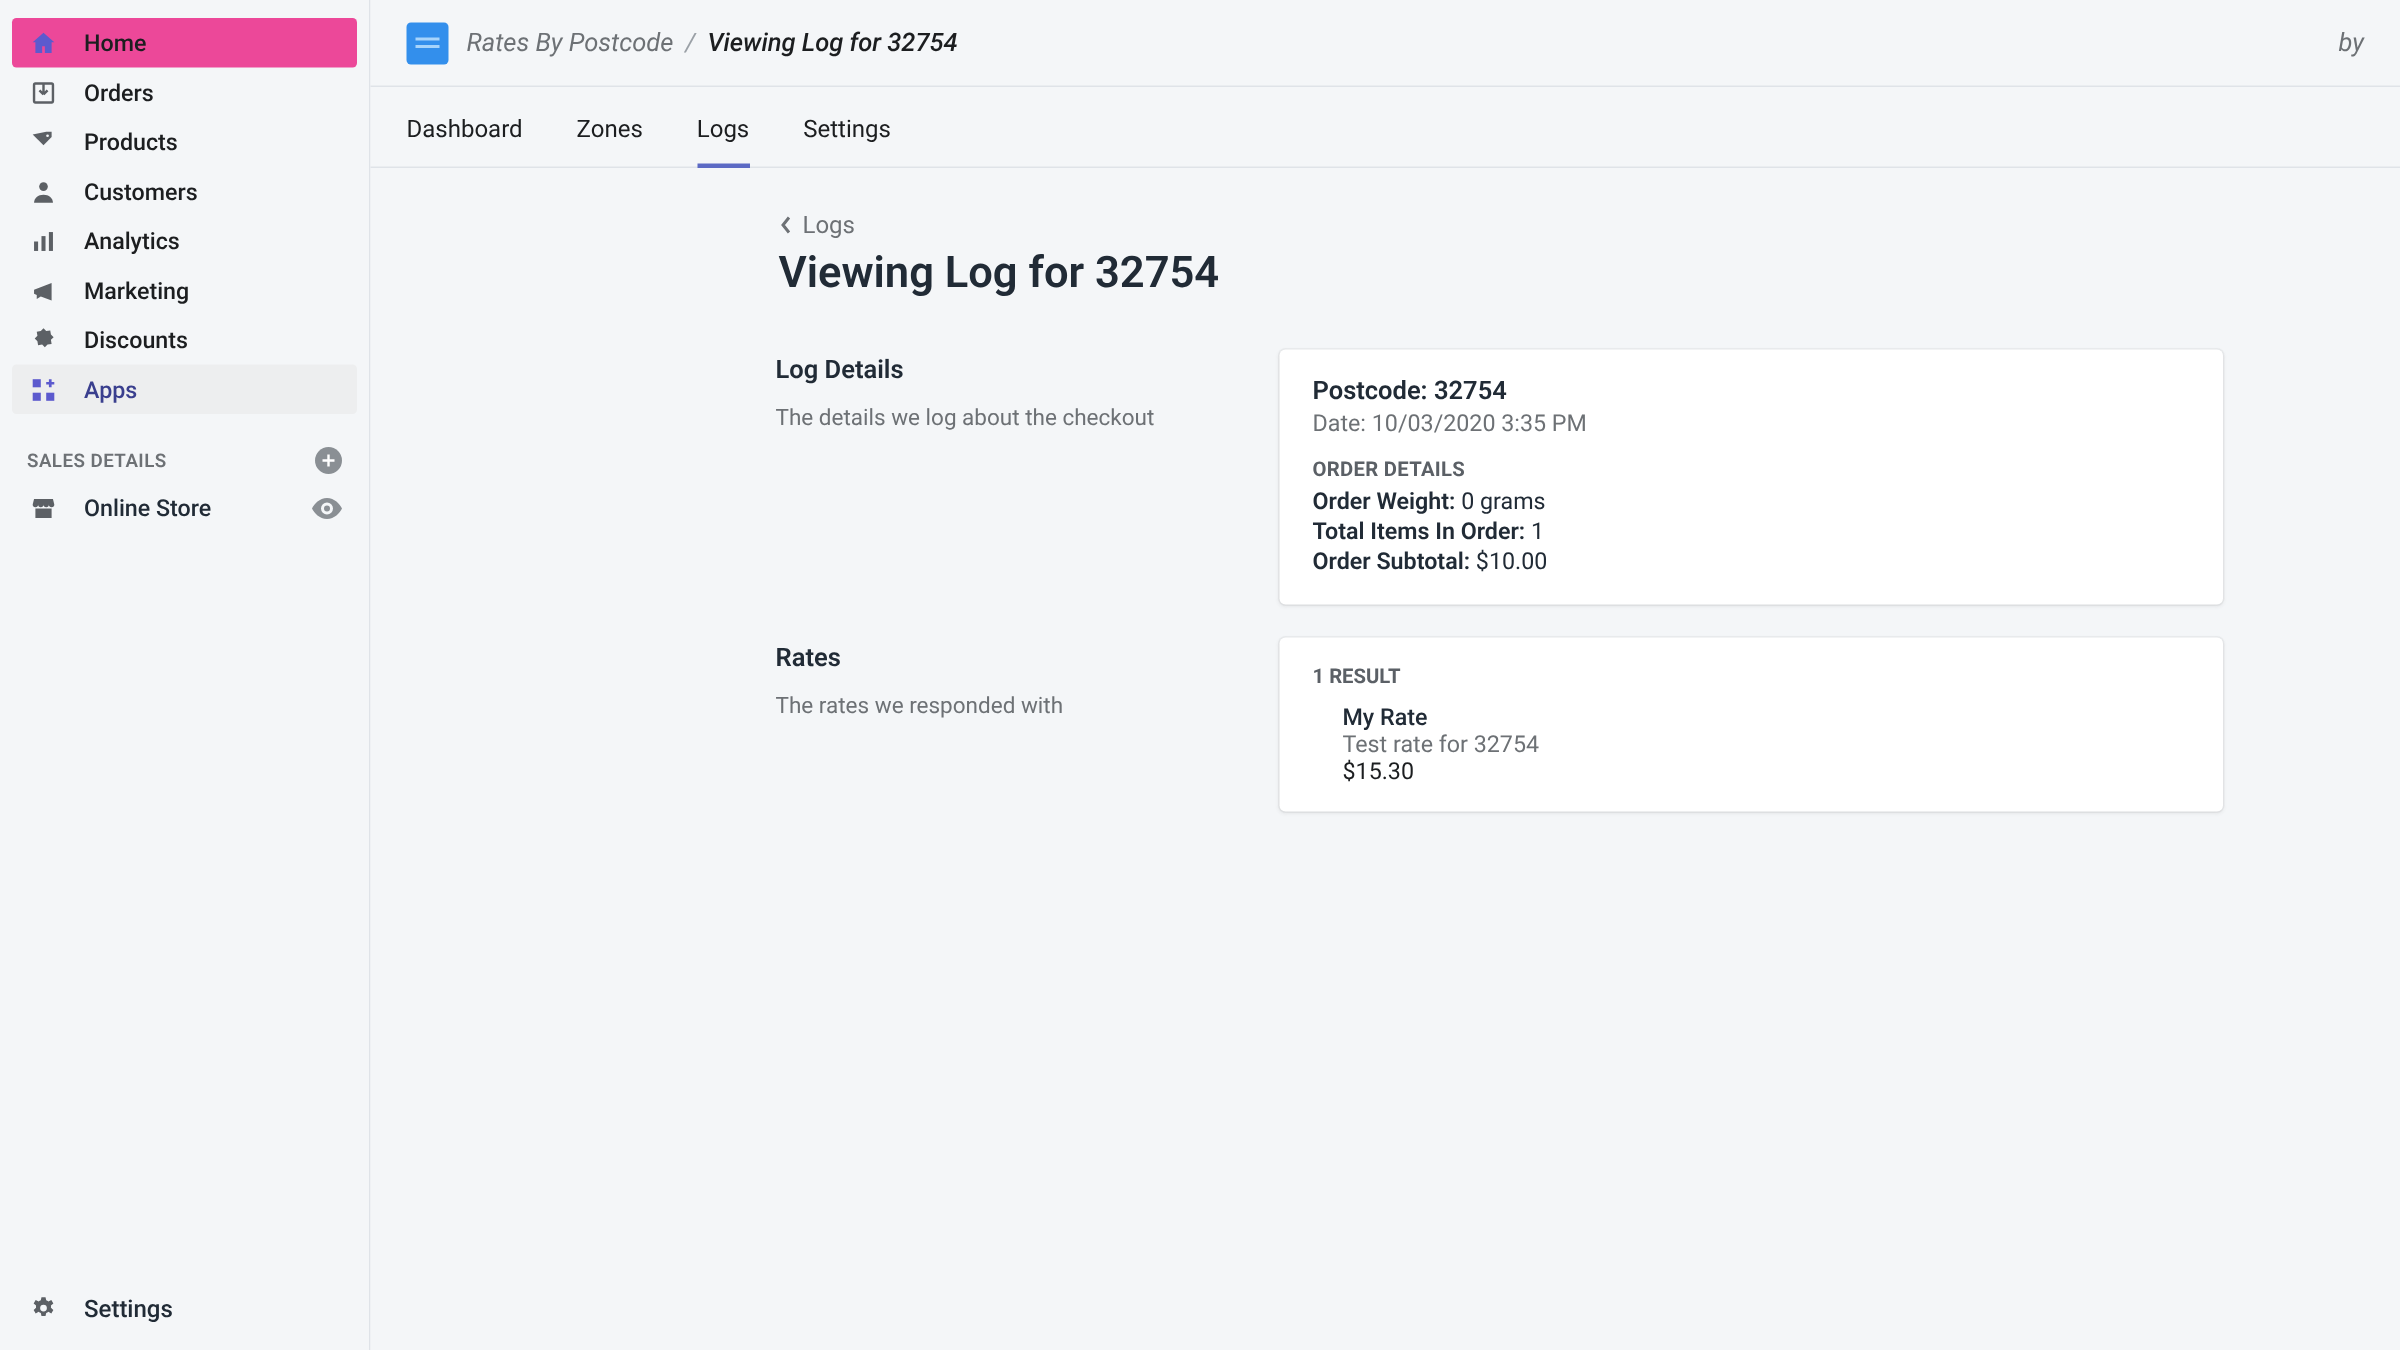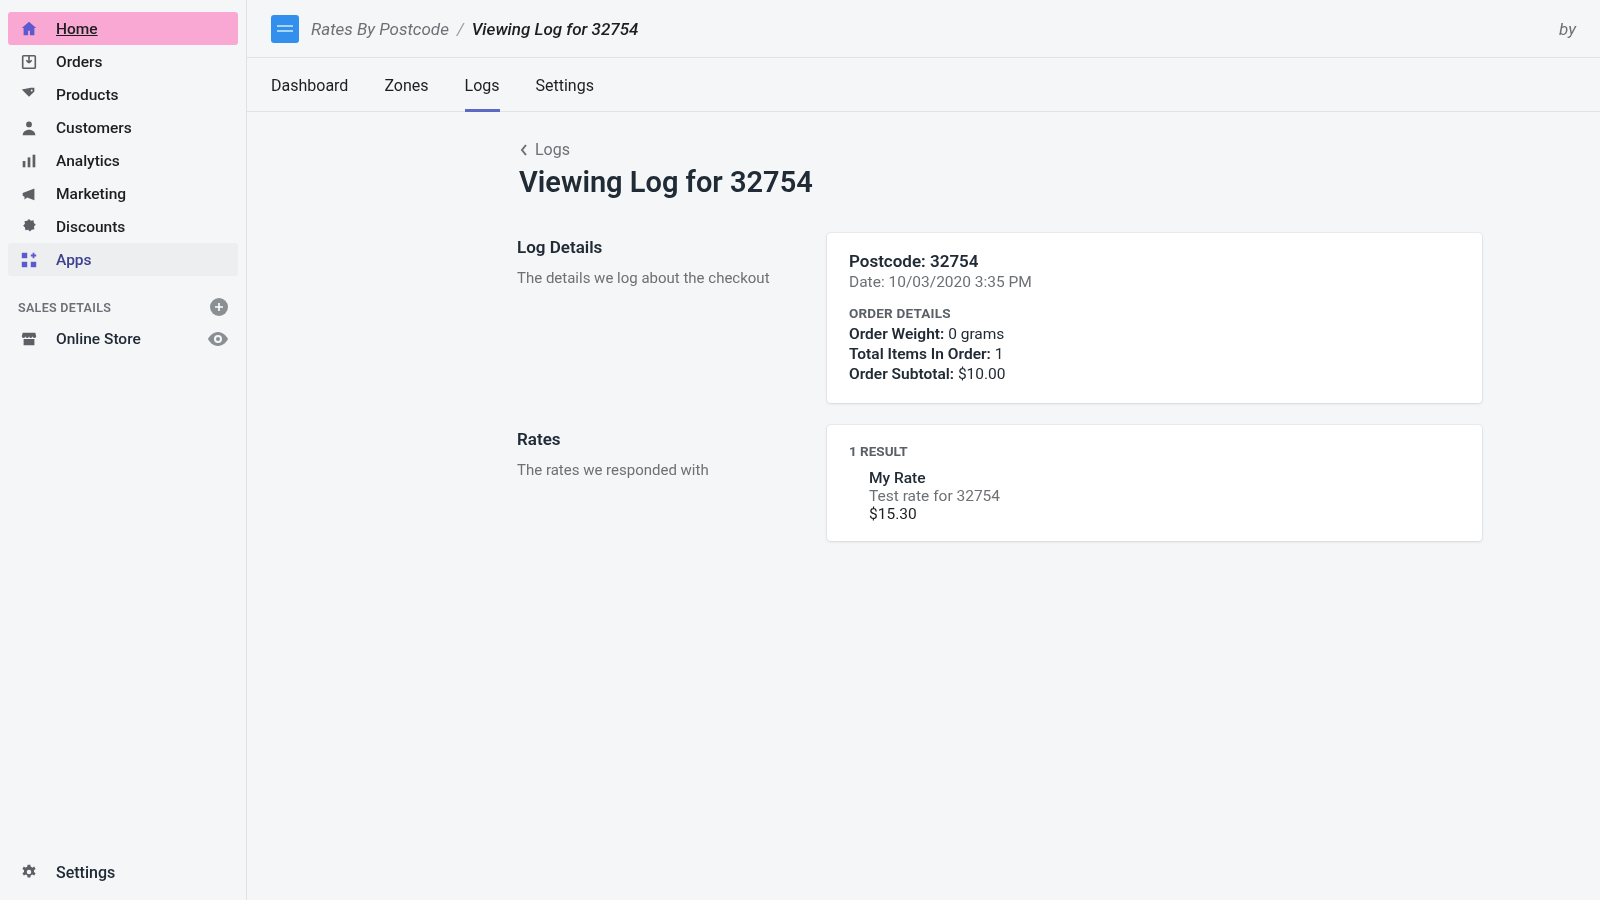--- a/index.html
+++ b/index.html
@@ -28,21 +28,21 @@
     display: flex;
     align-items: center;
     height: 33px;
     padding: 0 10px;
     border-radius: 3px;
     cursor: pointer;
     color: #1c1e20;
     font-size: 15.5px;
     font-weight: 500;
   }
-  .nav-item.selected { background: #f9a8d4; text-decoration: underline; }
+  .nav-item.selected { background: #ec4899; }
   .nav-item.apps     { background: #edeeef; color:#3a3f8e;} 
   .nav-item .icon {
     width: 22px;
     height: 20px;
     margin-right: 16px;
     display:flex;align-items:center;justify-content:center;
     color:#5c6065;
   }
   .nav-item.selected .icon, .nav-item.apps .icon{ color:#5c5ace; }
 
@@ -89,21 +89,21 @@
     display:flex;align-items:flex-end;padding:0 24px;gap:36px;font-size:16px;
   }
   .tab{padding-bottom:16px;color:#1c1e20;cursor:pointer;position:relative;margin-top:48px;}
   .tab.active::after{content:"";position:absolute;left:0;right:0;bottom:-1px;height:3px;background:#5c6ac4;}
 
   .page-body{padding:28px 48px;}
   .back-link{display:flex;align-items:center;color:#6D7175;font-size:16px;cursor:pointer;margin-bottom:6px;margin-left:2px;}
   .back-link svg{margin-right:6px;}
   .page-title{font-size:29px;font-weight:600;margin-bottom:34px;margin-left:2px;}
 
-  .section-row{display:flex;margin-bottom:22px;}
+  .section-row{display:flex;gap:26px;margin-bottom:22px;}
   .section-left{width:310px;padding-top:4px;}
   .section-left h3{font-size:17px;font-weight:600;margin-bottom:12px;}
   .section-left p{color:#6D7175;font-size:15px;}
   .card{
     flex:1;background:#fff;border-radius:4px;box-shadow:0 0 0 1px rgba(63,63,68,.05),0 1px 3px rgba(63,63,68,.12);
     padding:18px 22px;font-size:15.5px;
   }
   .card h4{font-size:17px;font-weight:600;margin-bottom:2px;}
   .card .date{color:#6D7175;margin-bottom:14px;}
   .card .subhead{font-size:13.5px;font-weight:700;color:#5b6066;letter-spacing:.2px;margin-bottom:4px;}

